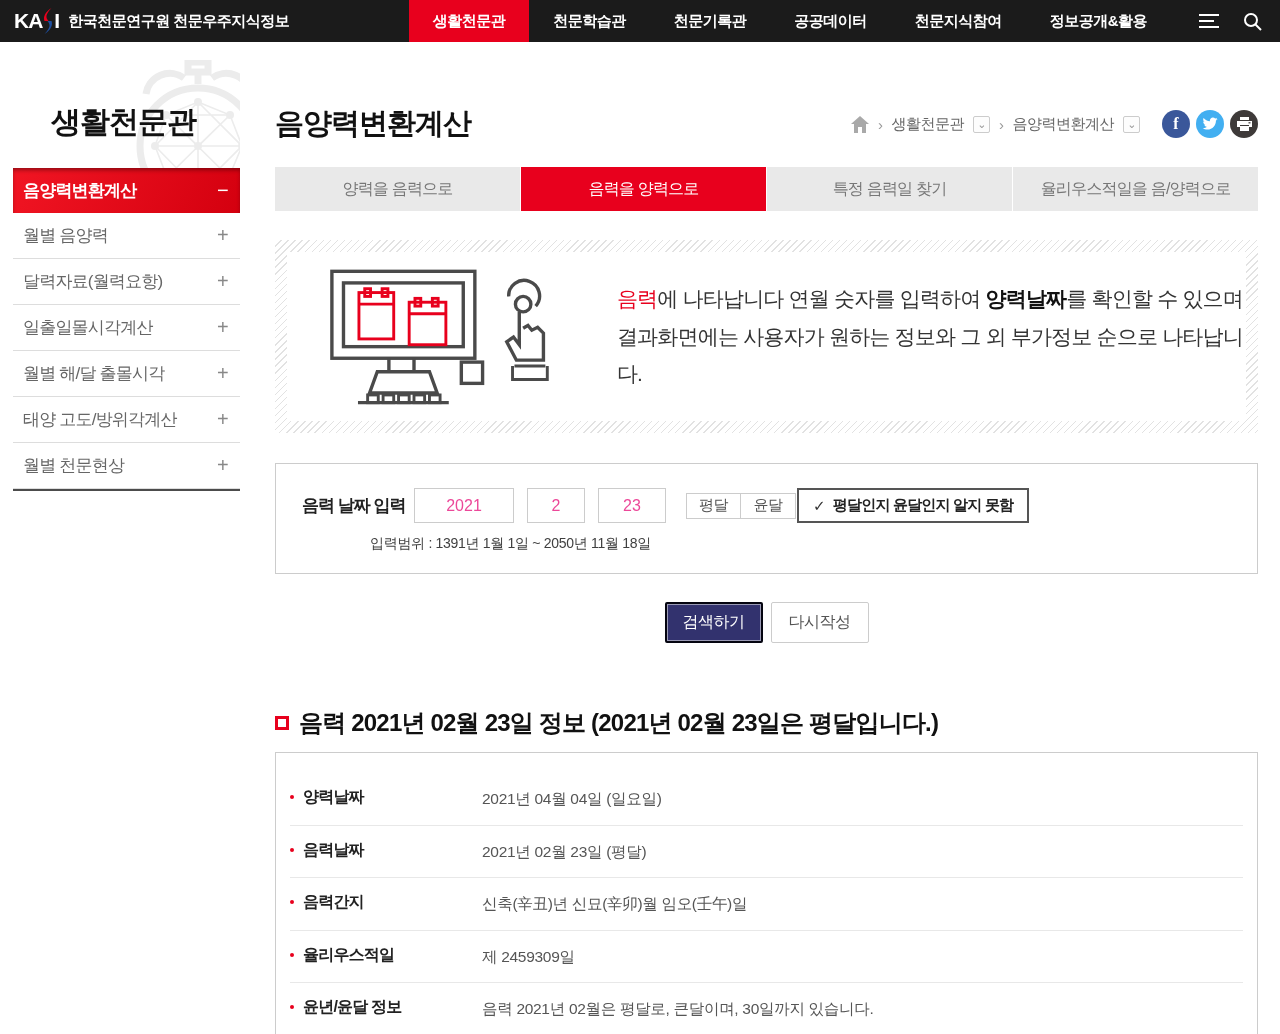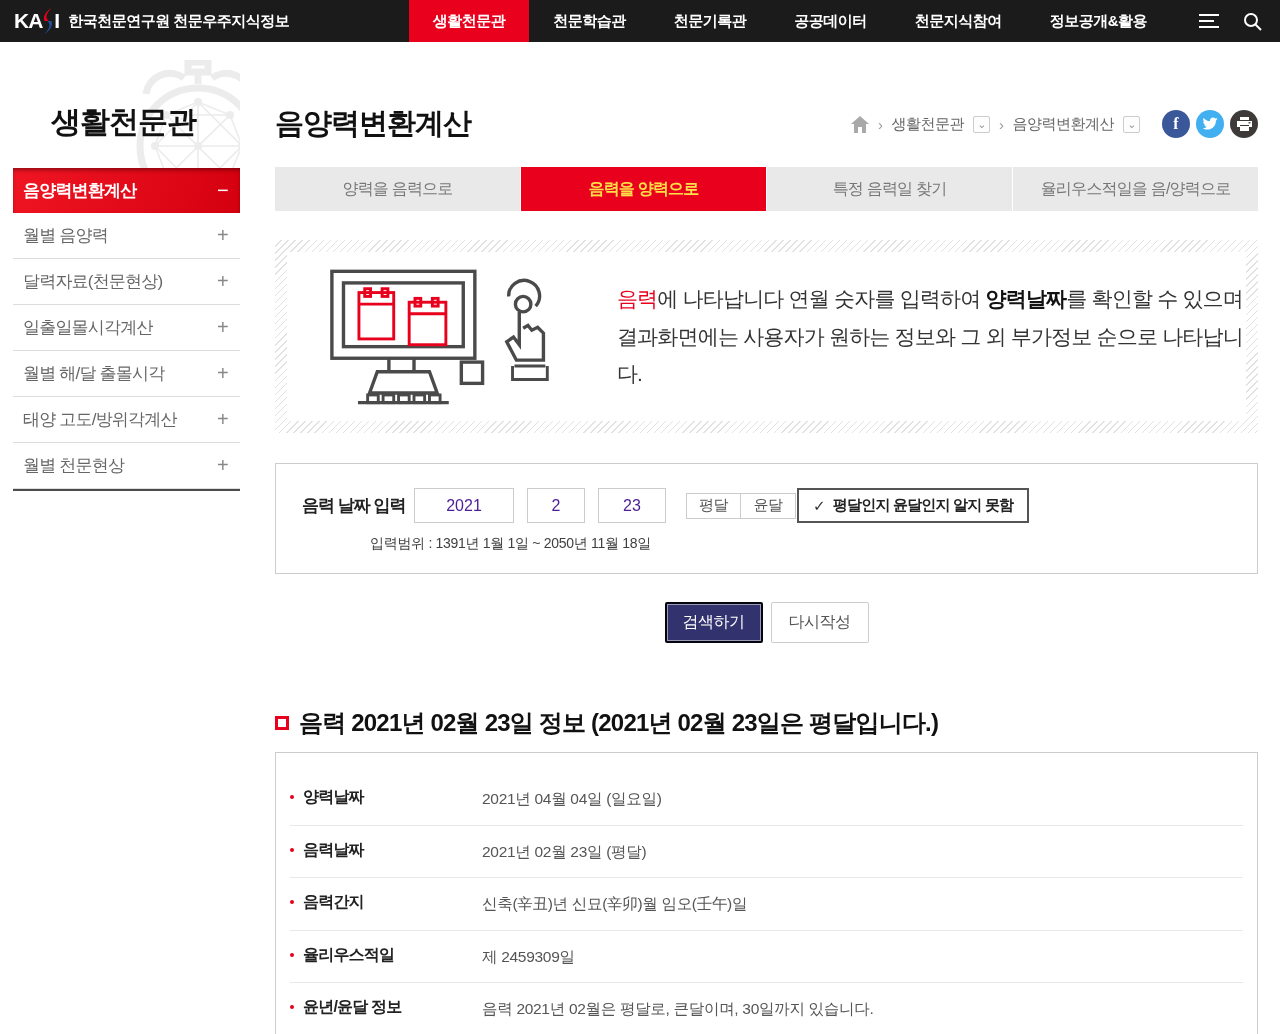--- a/index.html
+++ b/index.html
@@ -51,35 +51,35 @@
   .sns-btn { width:28px; height:28px; border-radius:50%; display:flex; align-items:center; justify-content:center; cursor:pointer; }
   .sns-fb { background:#3a579a; color:#fff; font-size:16px; font-weight:bold; font-family:"Liberation Serif",serif; }
   .sns-tw { background:#42aff1; }
   .sns-pr { background:#3e3a39; }
 
   
   .tabs { display:flex; margin-top:21px; height:44px;border-radius:22px; }
   .tab { flex:1; background:#e9e9e9; color:#777; font-size:16px; display:flex; align-items:center;
     justify-content:center; margin-right:1px; cursor:pointer; letter-spacing:-0.8px; }
   .tab:last-child { margin-right:0; }
-  .tab.active { background:#e8001d; color:#fde047; font-weight:bold; }
+  .tab.active { background:#e8001d; color:#ffffff; font-weight:normal; }
 
   
   .intro { margin-top:29px; height:193px; padding:12px;
     background:repeating-linear-gradient(135deg,#ffffff 0 4px,#e2e2e2 4px 5px); }
   .intro-in { background:#fff; height:100%; display:flex; align-items:center; padding-left:42px; }
   .intro-text { margin-left:58px; font-size:21px; color:#333; line-height:1.8; letter-spacing:-0.8px; }
   .intro-text .red { color:#e8001d; }
   .intro-text b { color:#111; }
 
   
   .formbox { margin-top:30px; border:1px solid #ccc; background:#fff; padding:24px 0 20px 26px; }
   .form-row { display:flex; align-items:center; }
   .form-label { font-size:17px; font-weight:bold; color:#222; width:112px; letter-spacing:-1px; }
-  .inp { height:35px; border:1px solid #ccc; color:#4c1d95; font-size:16px; text-align:center;
+  .inp { height:35px; border:1px solid #ccc; color:#ec4899; font-size:16px; text-align:center;
     margin-right:13px; font-family:inherit; }
   .inp-y { width:100px; } .inp-m { width:58px; } .inp-d { width:68px; }
   .moon-group { display:flex; margin-left:7px; }
   .moon-btn { height:26px; min-width:55px; background:#fff; border:1px solid #ccc; color:#555;
     font-size:15px; cursor:pointer; font-family:inherit; letter-spacing:-0.5px; }
   .moon-btn + .moon-btn { border-left:none; }
   .moon-unknown { height:35px; margin-left:1px; background:#fff; border:2px solid #555; color:#222;
     font-size:15px; font-weight:bold; cursor:pointer; padding:0 14px; font-family:inherit;
     display:flex; align-items:center; gap:8px; letter-spacing:-0.8px; }
   .moon-unknown .chk { font-size:15px; color:#333; }
@@ -178,21 +178,21 @@
     <nav class="side-menu">
       <div class="side-item active">
         <span>음양력변환계산</span>
         <span class="tog">−</span>
       </div>
       <div class="side-item">
         <span>월별 음양력</span>
         <span class="tog">+</span>
       </div>
       <div class="side-item">
-        <span>달력자료(천문현상)</span>
+        <span>달력자료(월력요항)</span>
         <span class="tog">+</span>
       </div>
       <div class="side-item">
         <span>일출일몰시각계산</span>
         <span class="tog">+</span>
       </div>
       <div class="side-item">
         <span>월별 해/달 출몰시각</span>
         <span class="tog">+</span>
       </div>

